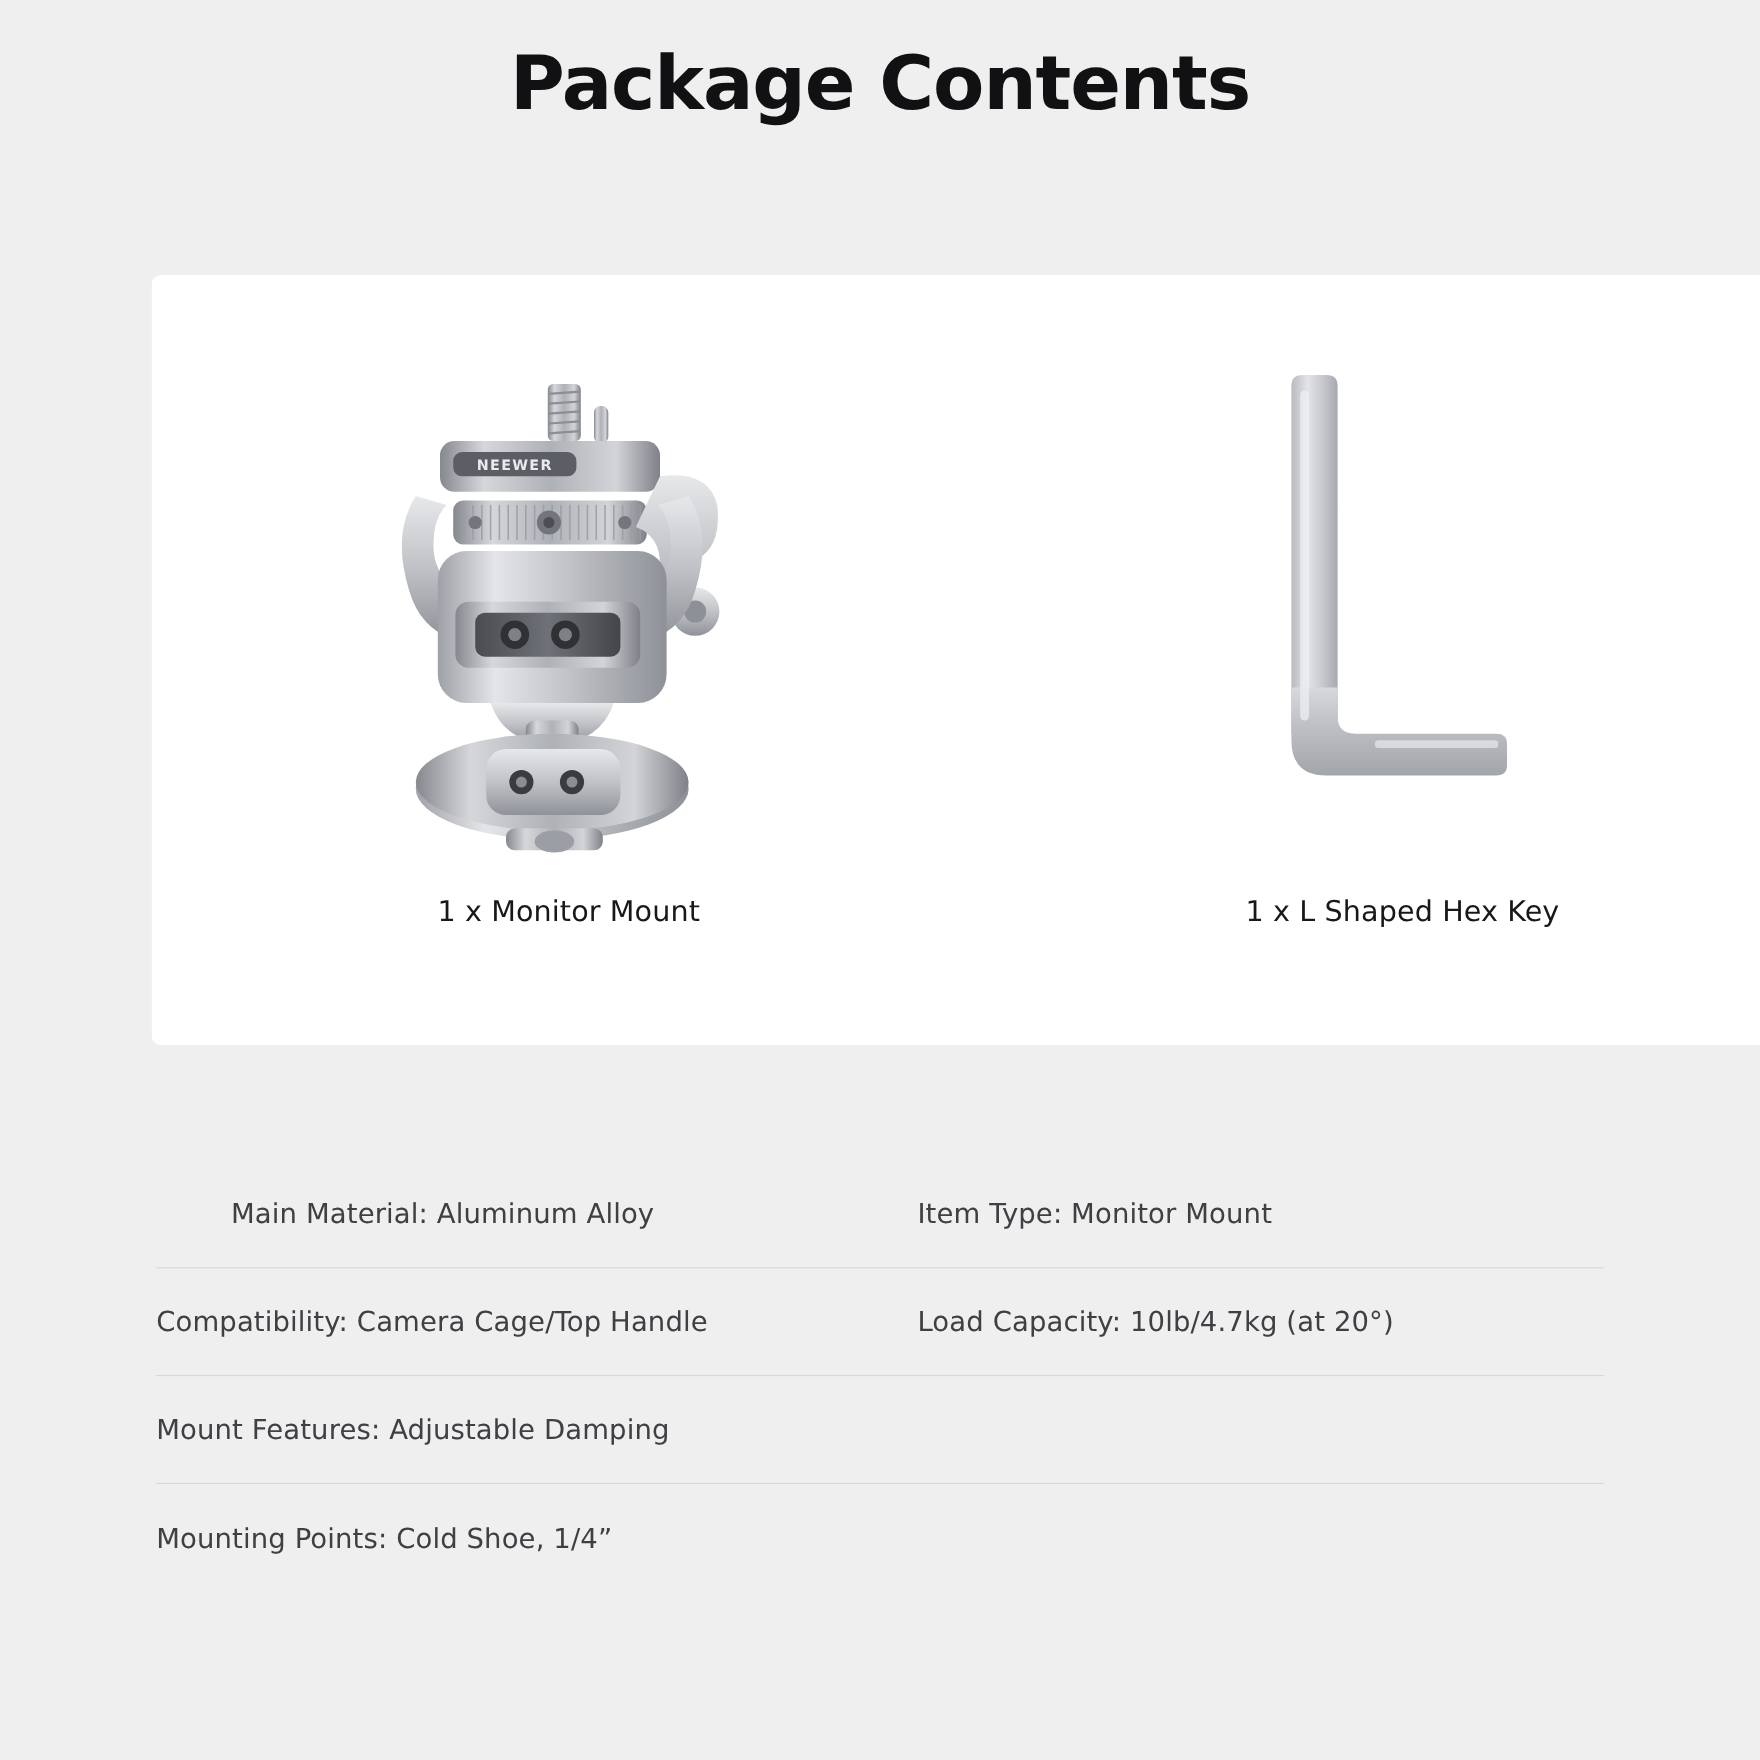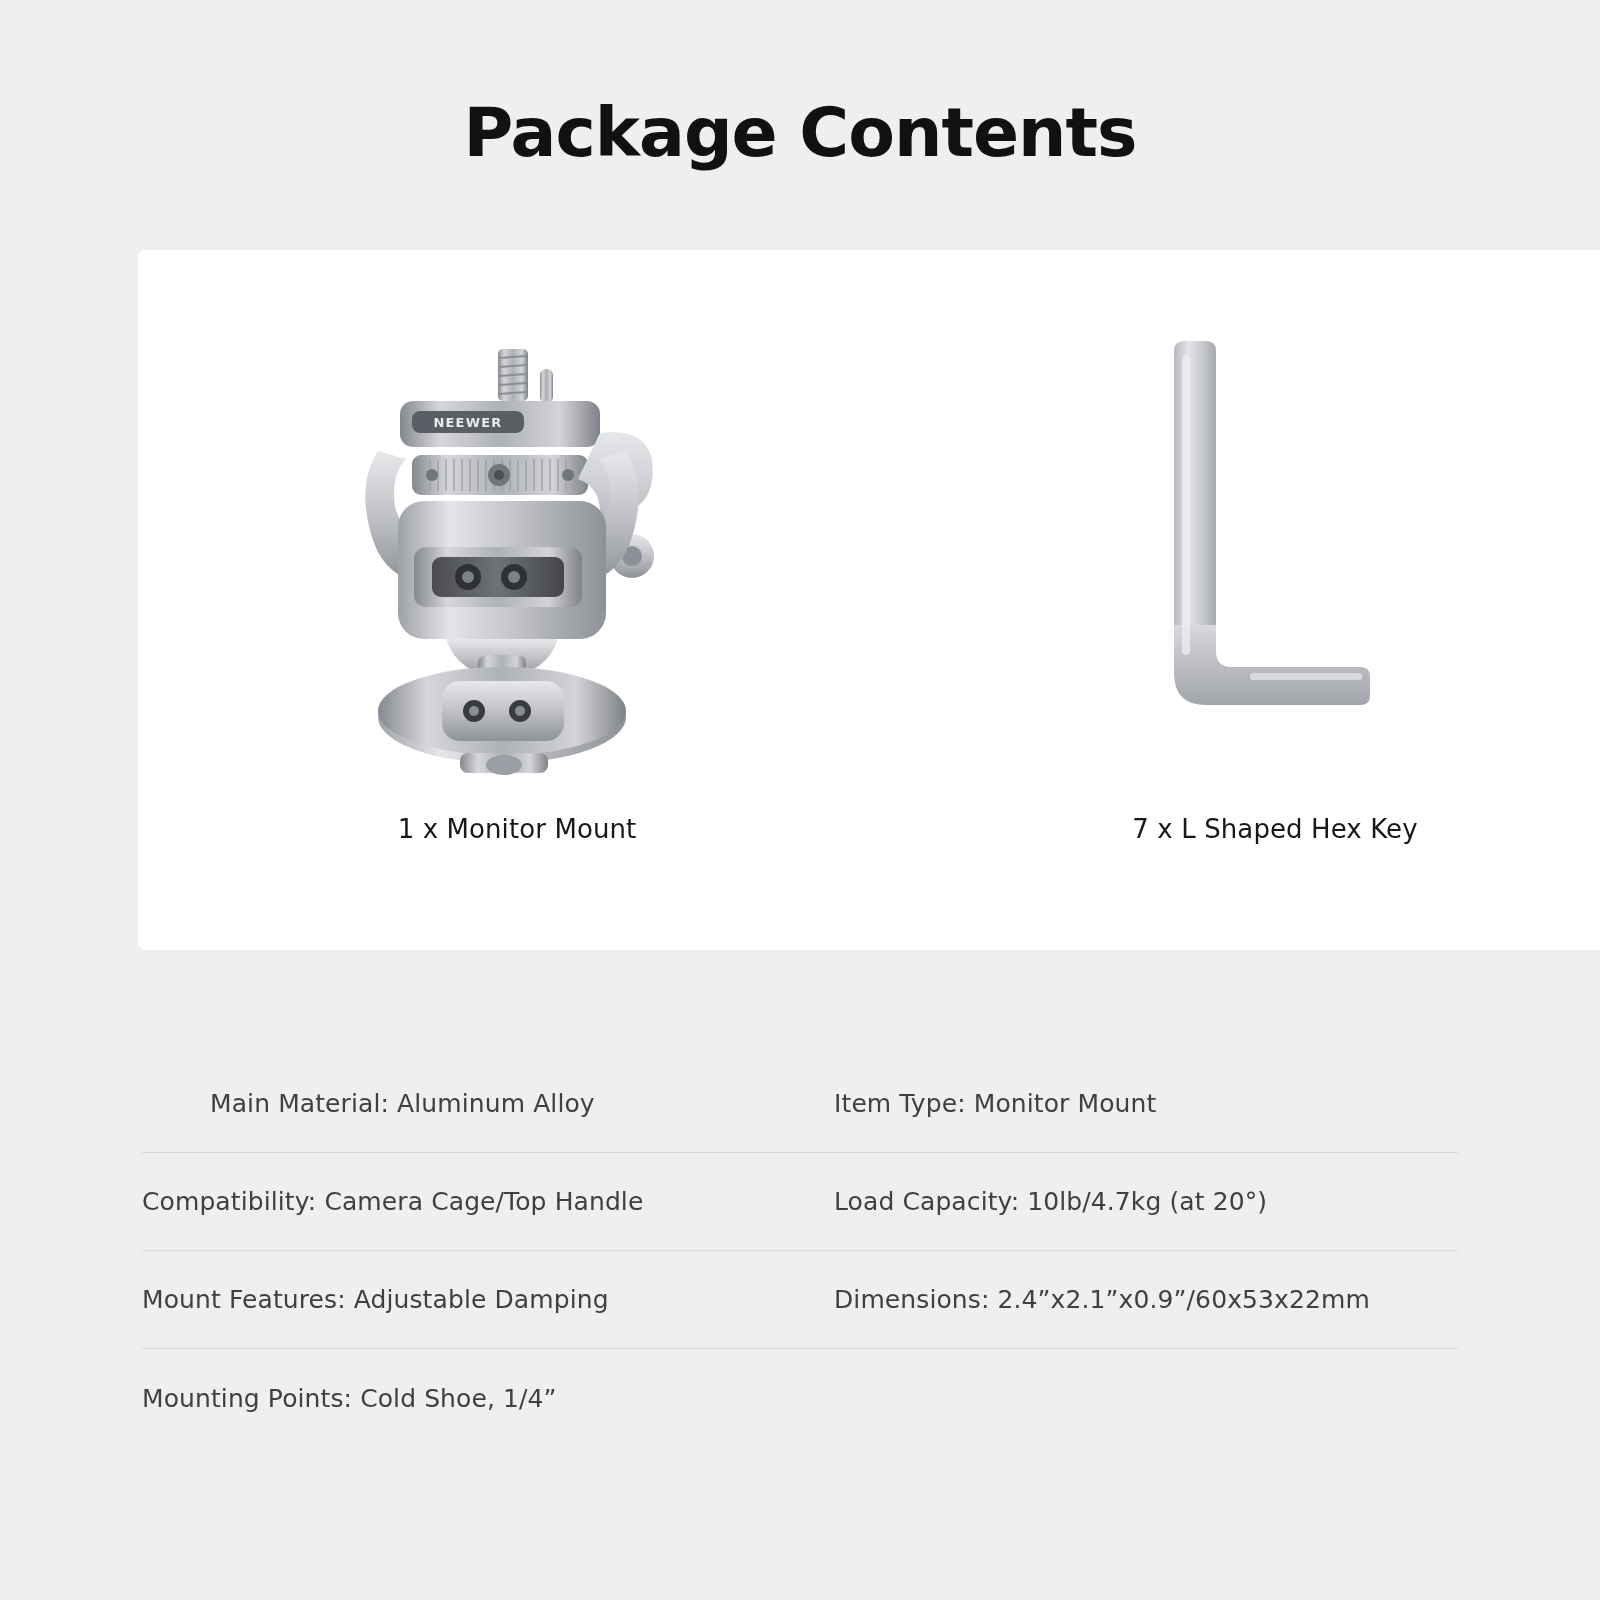--- a/index.html
+++ b/index.html
@@ -20,21 +20,21 @@
     height: 1600px;
   }
   .page-title {
     text-align: center;
     font-family: "DejaVu Sans", sans-serif;
     font-weight: 700;
     font-size: 68px;
     letter-spacing: -1px;
     color: #111113;
     margin: 0;
-    padding-top: 96px;
+    padding-top: 40px;
     line-height: 1.1;
   }
   .card {
     position: absolute;
     left: 138px;
     top: 250px;
     width: 1516px;
     height: 700px;
     background: #ffffff;
     border-radius: 8px;
@@ -242,41 +242,40 @@
             </defs>
 
             <path d="M64 26 q0 -10 10 -10 l22 0 q10 0 10 10 l0 316 l-42 0 z" fill="url(#hk-v)"></path>
 
             <path d="M64 300 l42 0 l0 26 q0 16 16 16 l128 0 q10 0 10 9 l0 20 q0 9 -10 9 l-154 0 q-32 0 -32 -32 z" fill="url(#hk-h)"></path>
 
             <rect x="72" y="30" width="8" height="300" rx="4" fill="#f0f1f3" opacity="0.7"></rect>
             <rect x="140" y="348" width="112" height="7" rx="3" fill="#eceef0" opacity="0.65"></rect>
           </svg>
         </div>
-        <div class="item-label">7 x L Shaped Hex Key</div>
+        <div class="item-label">1 x L Shaped Hex Key</div>
       </div>
 
     </div>
   </div>
 
   <div class="specs">
 
     <div class="spec-row">
       <div class="spec-cell right">Main Material: Aluminum Alloy</div>
       <div class="spec-cell">Item Type: Monitor Mount</div>
     </div>
 
     <div class="spec-row">
       <div class="spec-cell">Compatibility: Camera Cage/Top Handle</div>
       <div class="spec-cell right">Load Capacity: 10lb/4.7kg (at 20°)</div>
     </div>
 
     <div class="spec-row">
       <div class="spec-cell">Mount Features: Adjustable Damping</div>
-      <div class="spec-cell right">Dimensions: 2.4”x2.1”x0.9”/60x53x22mm</div>
     </div>
 
     <div class="spec-row">
       <div class="spec-cell">Mounting Points: Cold Shoe, 1/4”</div>
     </div>
 
   </div>
 
 </div>
 

